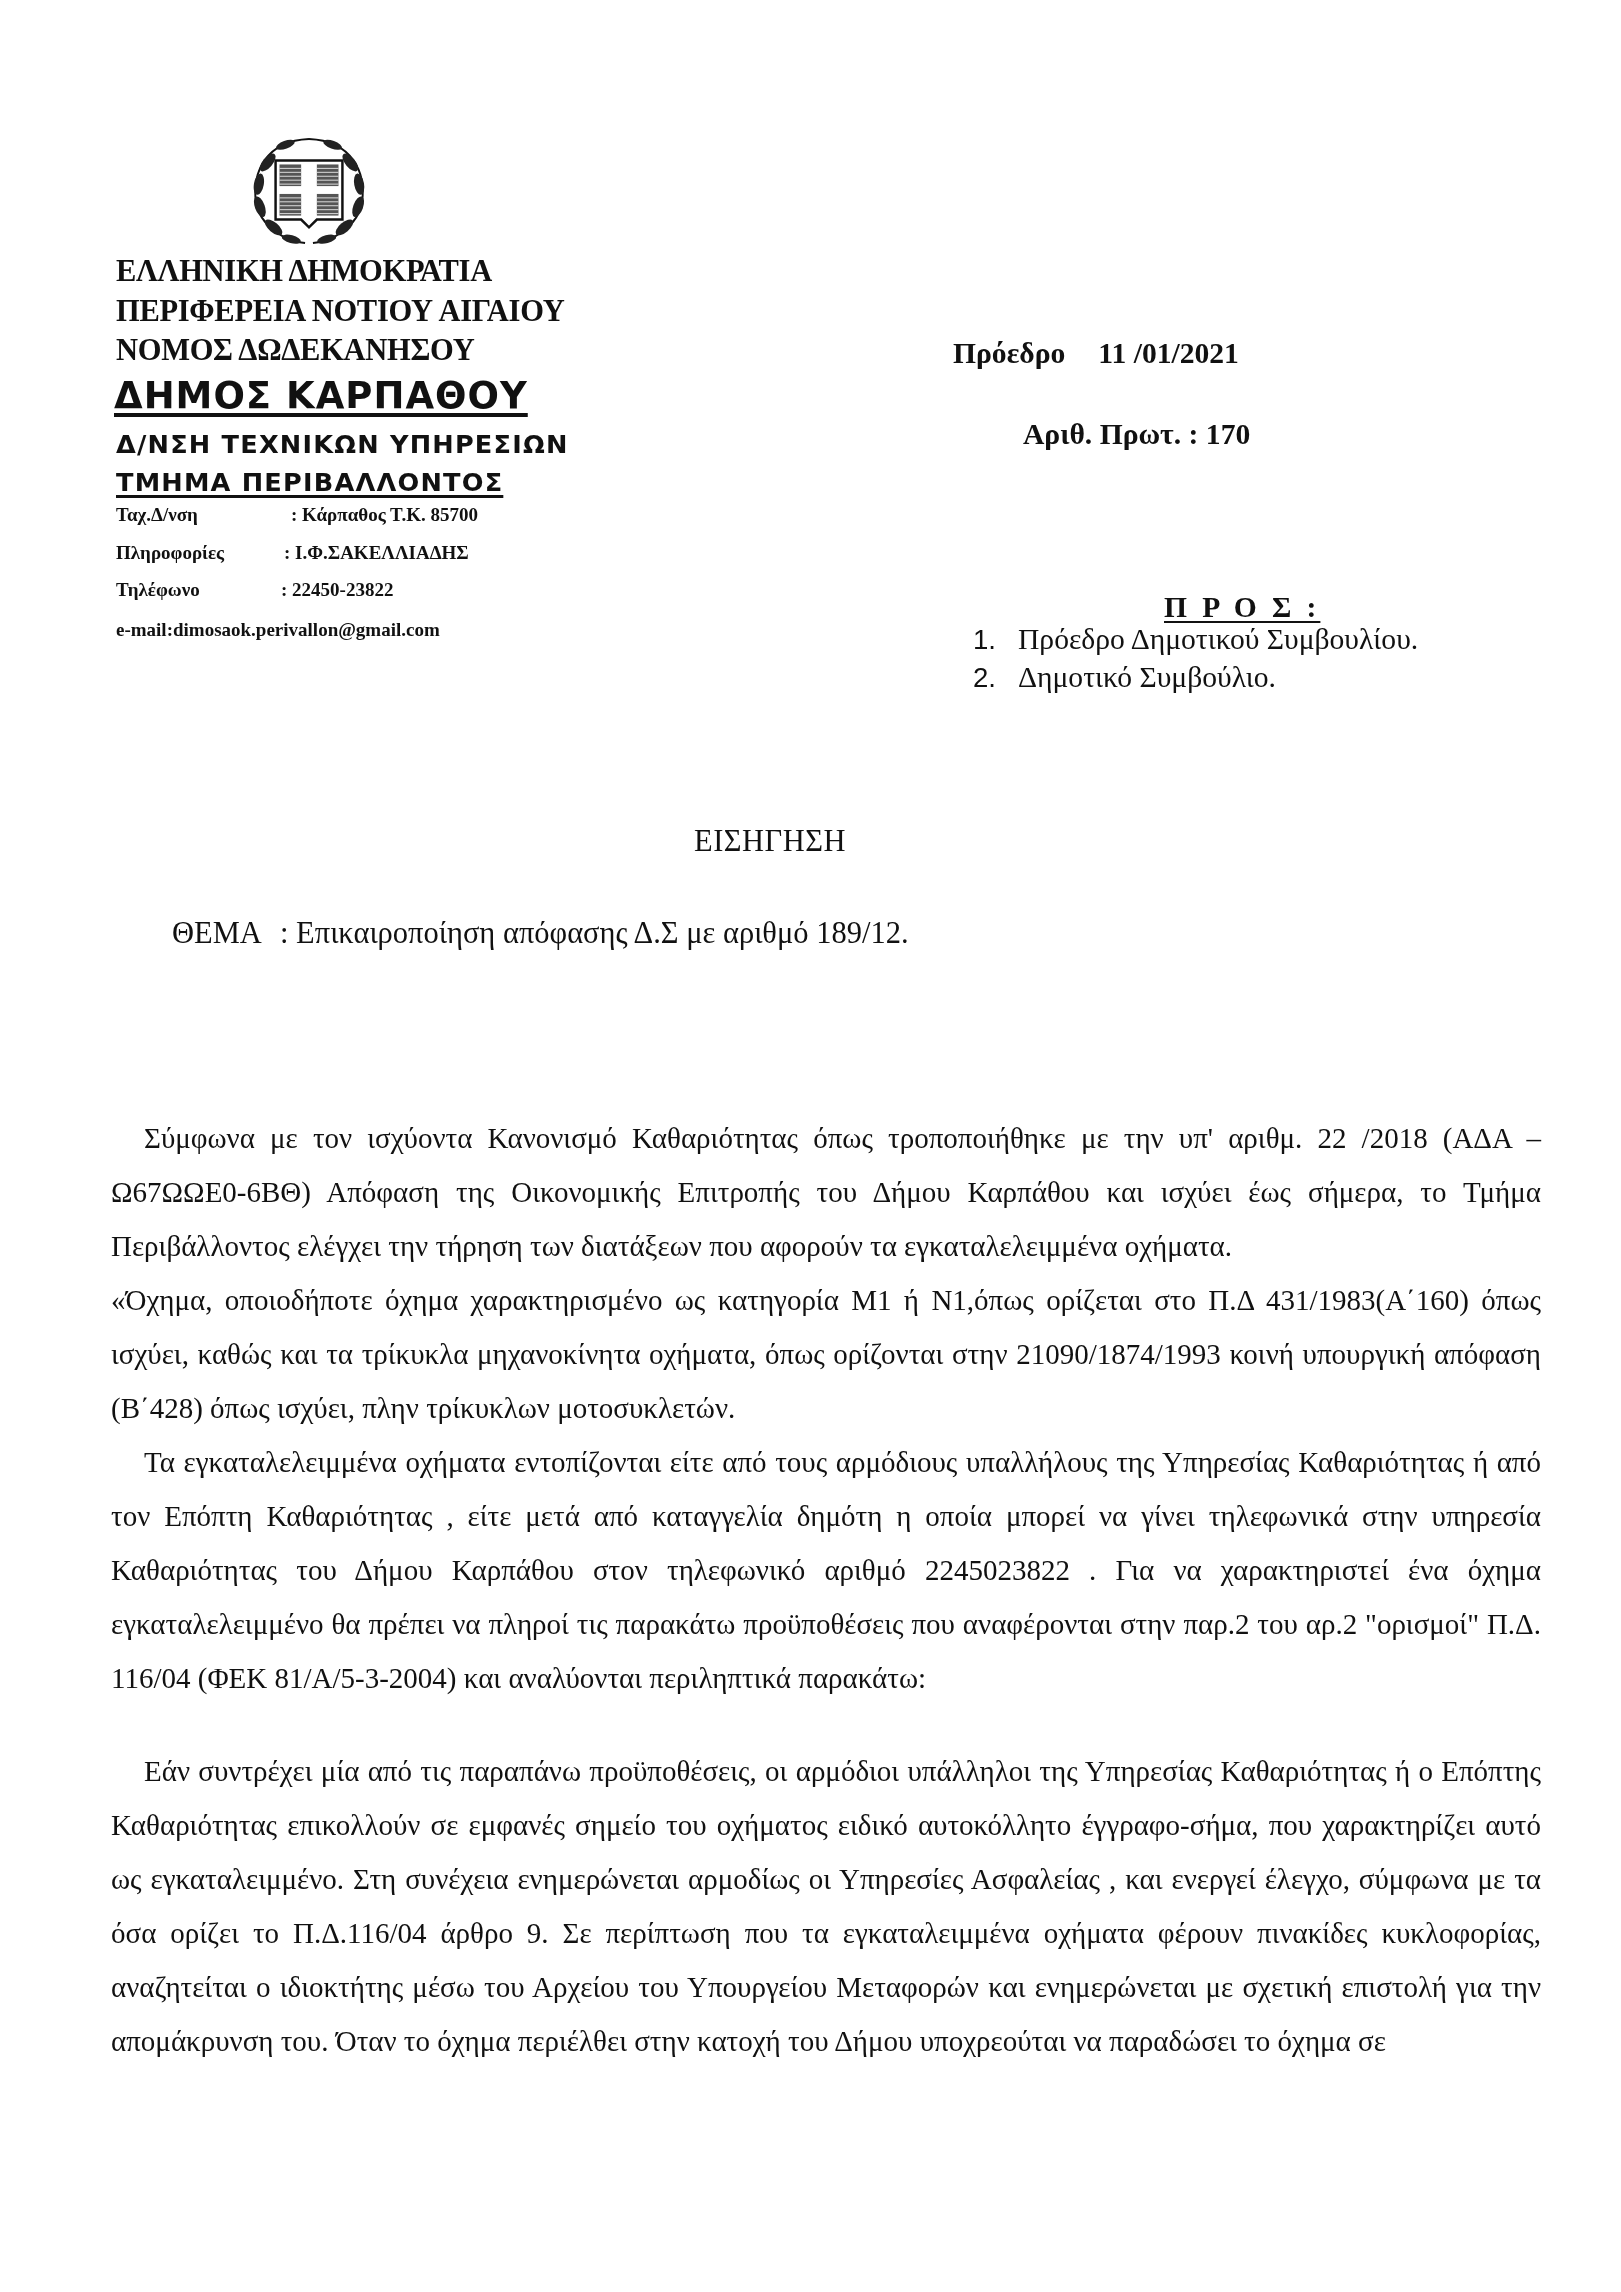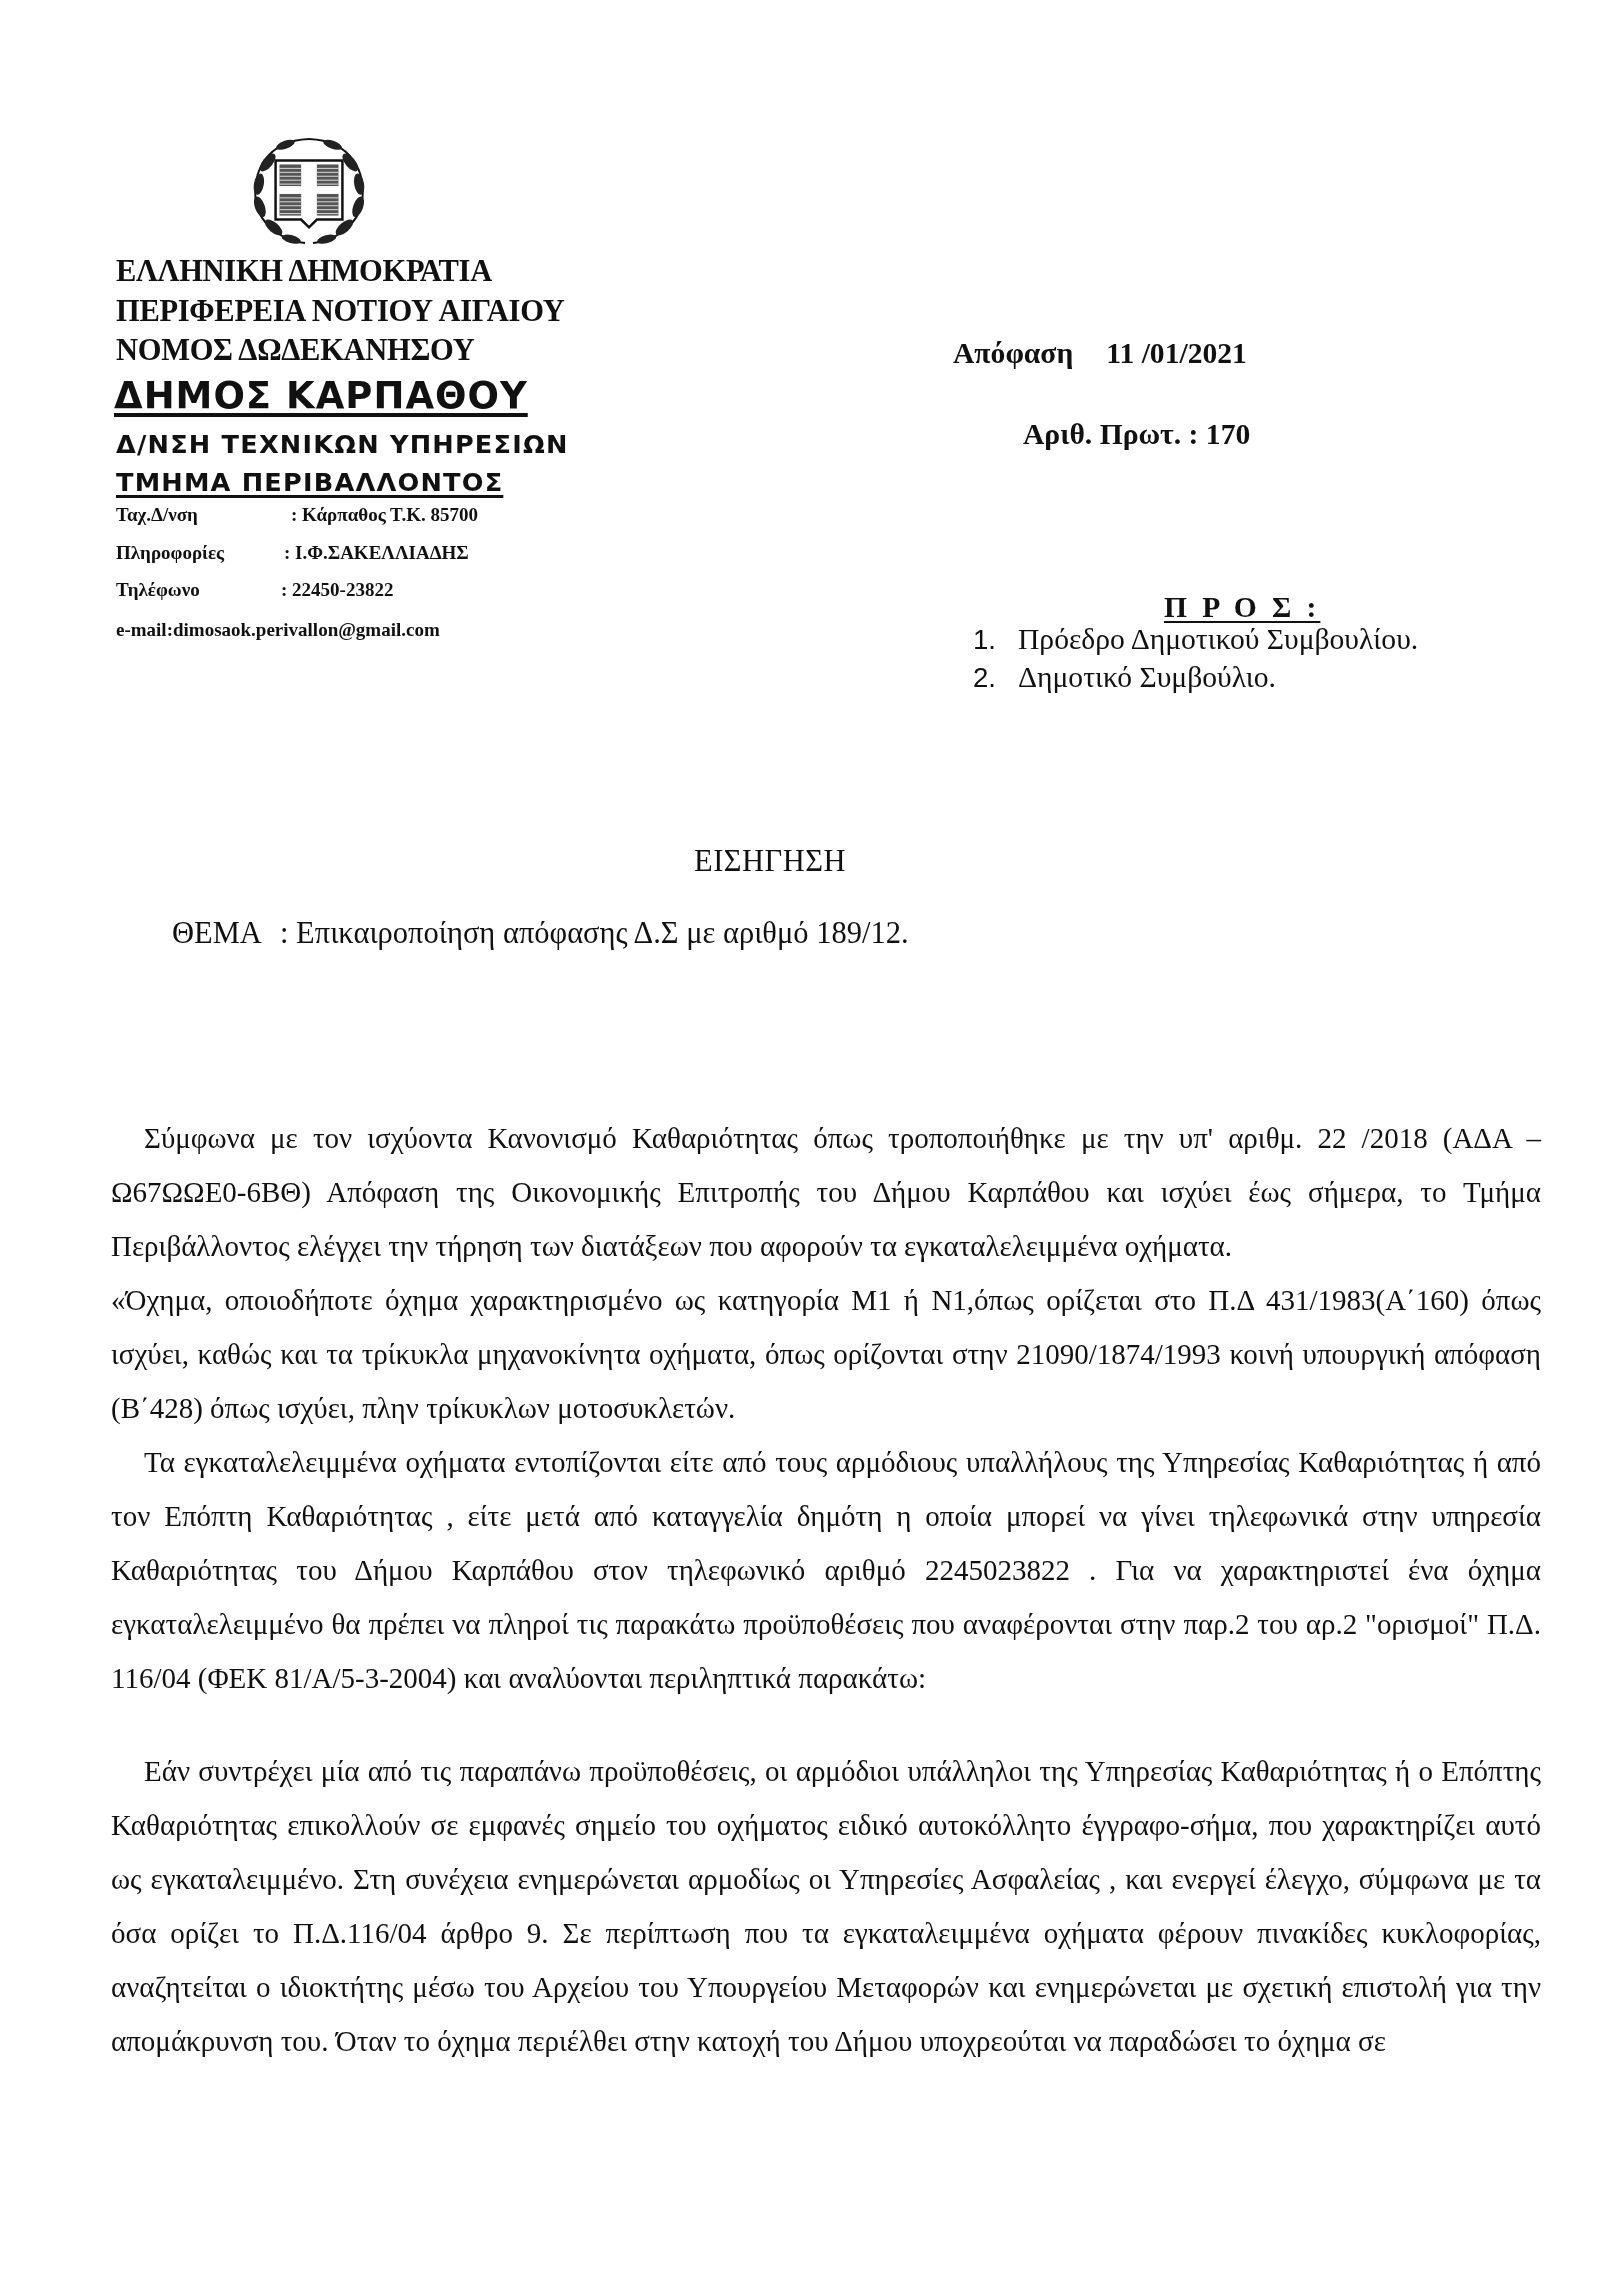--- a/index.html
+++ b/index.html
@@ -89,35 +89,35 @@
 </div>
 <div class="abs serif hdr-contact" style="left:116px; top:542px;">
   <span class="lbl" style="width:168px;">Πληροφορίες</span><span>: Ι.Φ.ΣΑΚΕΛΛΙΑΔΗΣ</span>
 </div>
 <div class="abs serif hdr-contact" style="left:116px; top:579px;">
   <span class="lbl" style="width:165px;">Τηλέφωνο</span><span>: 22450-23822</span>
 </div>
 <div class="abs serif hdr-contact" style="left:116px; top:619px;">e-mail:dimosaok.perivallon@gmail.com</div>
 
 <div class="abs serif rh" style="left:953px; top:337px;">
-  <span>Απόφαση</span><span style="display:inline-block;width:33px;"></span><span>11 /01/2021</span>
+  <span>Πρόεδρο</span><span style="display:inline-block;width:33px;"></span><span>11 /01/2021</span>
 </div>
 <div class="abs serif rh" style="left:1023px; top:418px;">
   <span>Αριθ. Πρωτ. :</span>
   <span>170</span>
 </div>
 <div class="abs serif pros-title" style="left:1164px; top:583px;">Π Ρ Ο Σ :</div>
 <div class="abs serif recip" style="left:973px; top:623px;">
   <span class="num">1.</span><span>Πρόεδρο Δημοτικού Συμβουλίου.</span>
 </div>
 <div class="abs serif recip" style="left:973px; top:661px;">
   <span class="num">2.</span><span>Δημοτικό Συμβούλιο.</span>
 </div>
 
-<div class="abs serif title" style="left:694px; top:844px;">ΕΙΣΗΓΗΣΗ</div>
+<div class="abs serif title" style="left:694px; top:824px;">ΕΙΣΗΓΗΣΗ</div>
 <div class="abs serif subject" style="left:172px; top:916px;">
   <span class="lbl">ΘΕΜΑ</span><span>: Επικαιροποίηση απόφασης Δ.Σ με αριθμό 189/12.</span>
 </div>
 
 <div id="body" class="serif">
   <p class="ind">Σύμφωνα με τον ισχύοντα Κανονισμό Καθαριότητας όπως τροποποιήθηκε  με την υπ' αριθμ. 22 /2018 (ΑΔΑ –Ω67ΩΩΕ0-6ΒΘ) Απόφαση της Οικονομικής Επιτροπής του Δήμου Καρπάθου και ισχύει έως σήμερα, το Τμήμα Περιβάλλοντος ελέγχει την τήρηση των διατάξεων  που αφορούν τα εγκαταλελειμμένα οχήματα.</p>
   <p>«Όχημα, οποιοδήποτε όχημα χαρακτηρισμένο ως κατηγορία Μ1 ή Ν1,όπως ορίζεται στο Π.Δ 431/1983(Α΄160) όπως ισχύει, καθώς και τα τρίκυκλα μηχανοκίνητα οχήματα, όπως ορίζονται στην 21090/1874/1993 κοινή υπουργική απόφαση (Β΄428) όπως ισχύει, πλην τρίκυκλων μοτοσυκλετών.</p>
   <p class="ind">Τα εγκαταλελειμμένα οχήματα εντοπίζονται είτε από τους αρμόδιους υπαλλήλους της Υπηρεσίας Καθαριότητας ή από τον Επόπτη Καθαριότητας , είτε μετά από καταγγελία δημότη η οποία μπορεί να γίνει τηλεφωνικά στην  υπηρεσία Καθαριότητας του Δήμου Καρπάθου στον τηλεφωνικό αριθμό  2245023822 . Για να χαρακτηριστεί ένα όχημα εγκαταλελειμμένο θα πρέπει να πληροί τις παρακάτω προϋποθέσεις που αναφέρονται στην παρ.2 του αρ.2 "ορισμοί" Π.Δ. 116/04 (ΦΕΚ 81/Α/5-3-2004) και αναλύονται περιληπτικά παρακάτω:</p>
   <div class="gap"></div>
   <p class="ind">Εάν συντρέχει μία από τις παραπάνω προϋποθέσεις, οι αρμόδιοι υπάλληλοι της Υπηρεσίας Καθαριότητας ή ο  Επόπτης  Καθαριότητας επικολλούν σε εμφανές σημείο του οχήματος ειδικό αυτοκόλλητο έγγραφο-σήμα, που χαρακτηρίζει αυτό ως εγκαταλειμμένο. Στη συνέχεια ενημερώνεται αρμοδίως οι Υπηρεσίες Ασφαλείας , και ενεργεί έλεγχο, σύμφωνα με τα όσα ορίζει το Π.Δ.116/04 άρθρο 9. Σε περίπτωση που τα εγκαταλειμμένα οχήματα φέρουν πινακίδες κυκλοφορίας, αναζητείται ο ιδιοκτήτης μέσω του Αρχείου του Υπουργείου Μεταφορών και ενημερώνεται με σχετική επιστολή για την απομάκρυνση του. Όταν το όχημα περιέλθει στην κατοχή του Δήμου υποχρεούται να παραδώσει το όχημα σε</p>

